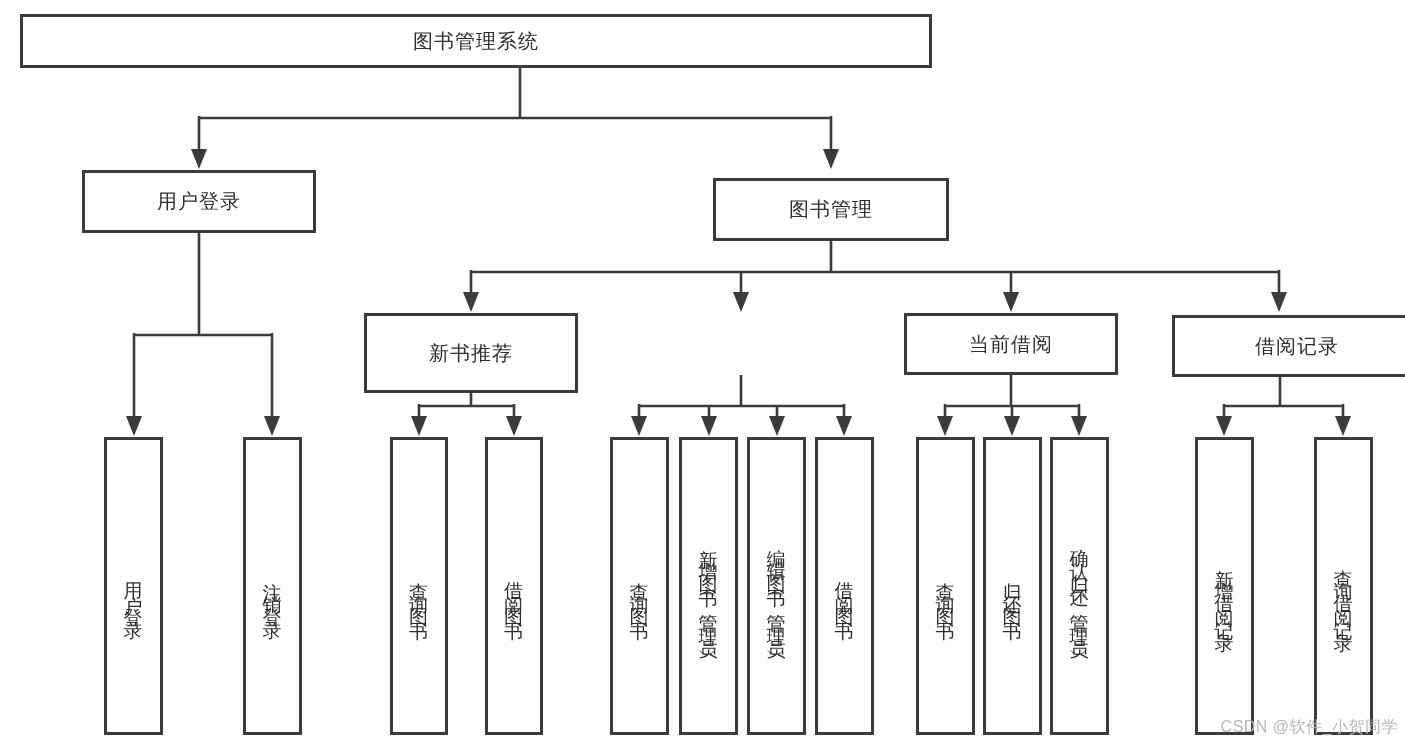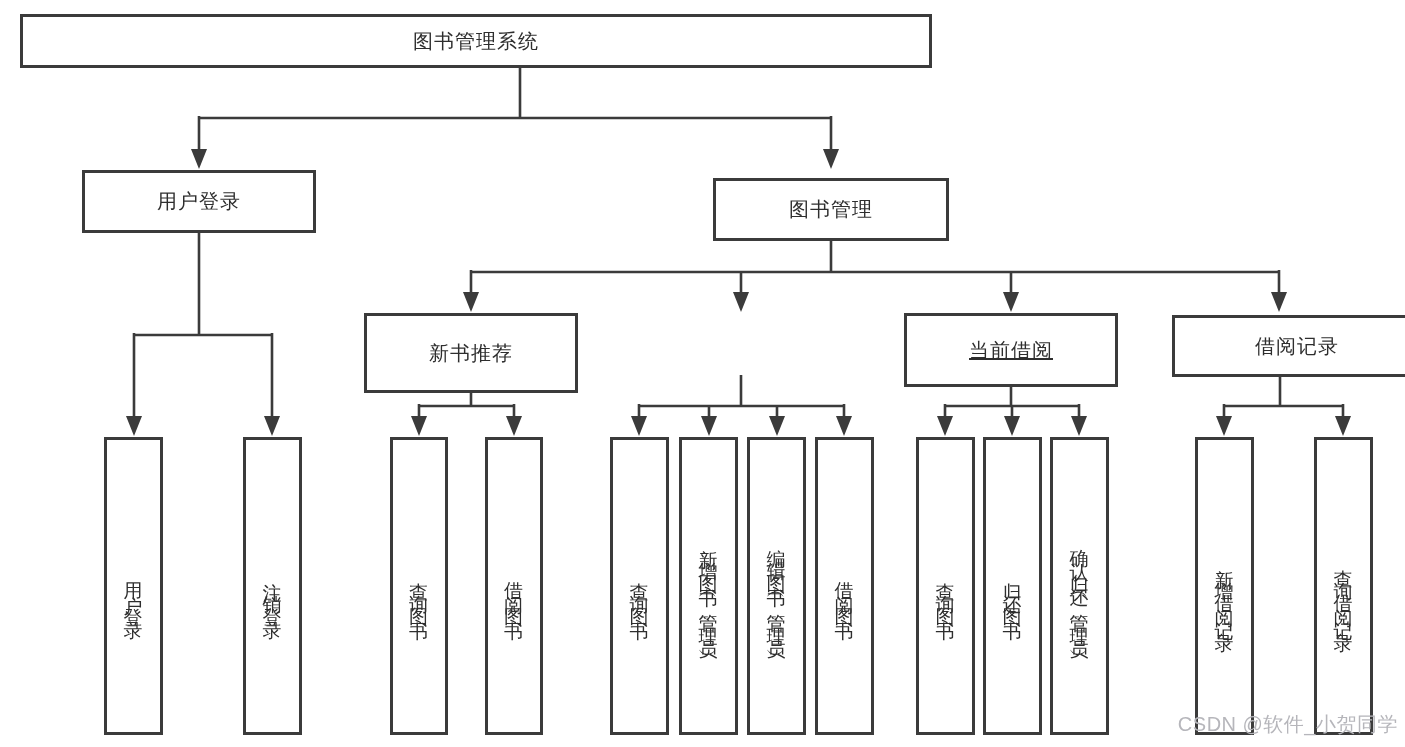--- a/index.html
+++ b/index.html
@@ -24,21 +24,21 @@
     z-index:2;
   }
   .hnode{font-size:20px;letter-spacing:1px;white-space:nowrap;}
   .vnode{font-size:19px;}
   .vnode .lbl{
     writing-mode:vertical-rl;text-orientation:mixed;
     letter-spacing:13px;margin-bottom:-13px;line-height:1;
   }
   .watermark{
     position:absolute;right:7px;bottom:9px;z-index:5;
-    font-size:20px;color:var(--wm);letter-spacing:0.5px;white-space:nowrap;
+    font-size:16px;color:var(--wm);letter-spacing:0.5px;white-space:nowrap;
   }
 </style>
 </head>
 <body>
 
 <div class="canvas">
 
   <svg class="connectors" width="1405" height="747" aria-hidden="true">
     <g>
       <path d="M520 68 V118 M199 118 H831 M199 116 V153 M831 116 V153"></path>
@@ -89,21 +89,21 @@
   <div class="node hnode" style="left:82px;top:170px;width:234px;height:63px;">
     <span class="lbl">用户登录</span>
   </div>
   <div class="node hnode" style="left:713px;top:178px;width:236px;height:63px;">
     <span class="lbl">图书管理</span>
   </div>
 
   <div class="node hnode" style="left:364px;top:313px;width:214px;height:80px;">
     <span class="lbl">新书推荐</span>
   </div>
-  <div class="node hnode" style="left:904px;top:313px;width:214px;height:74px;text-decoration:underline;">
+  <div class="node hnode" style="left:904px;top:313px;width:214px;height:62px;">
     <span class="lbl">当前借阅</span>
   </div>
   <div class="node hnode" style="left:1172px;top:315px;width:250px;height:62px;">
     <span class="lbl">借阅记录</span>
   </div>
 
   <div class="node vnode" style="left:104px;top:437px;width:59px;height:298px;">
     <span class="lbl">用户登录</span>
   </div>
   <div class="node vnode" style="left:243px;top:437px;width:59px;height:298px;">

